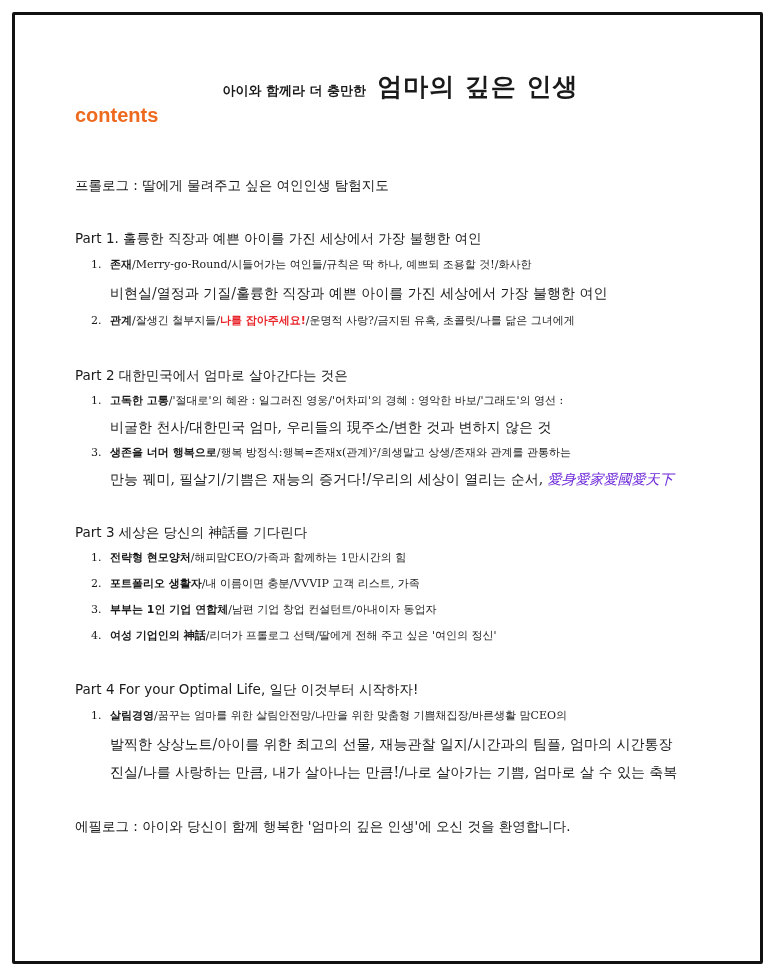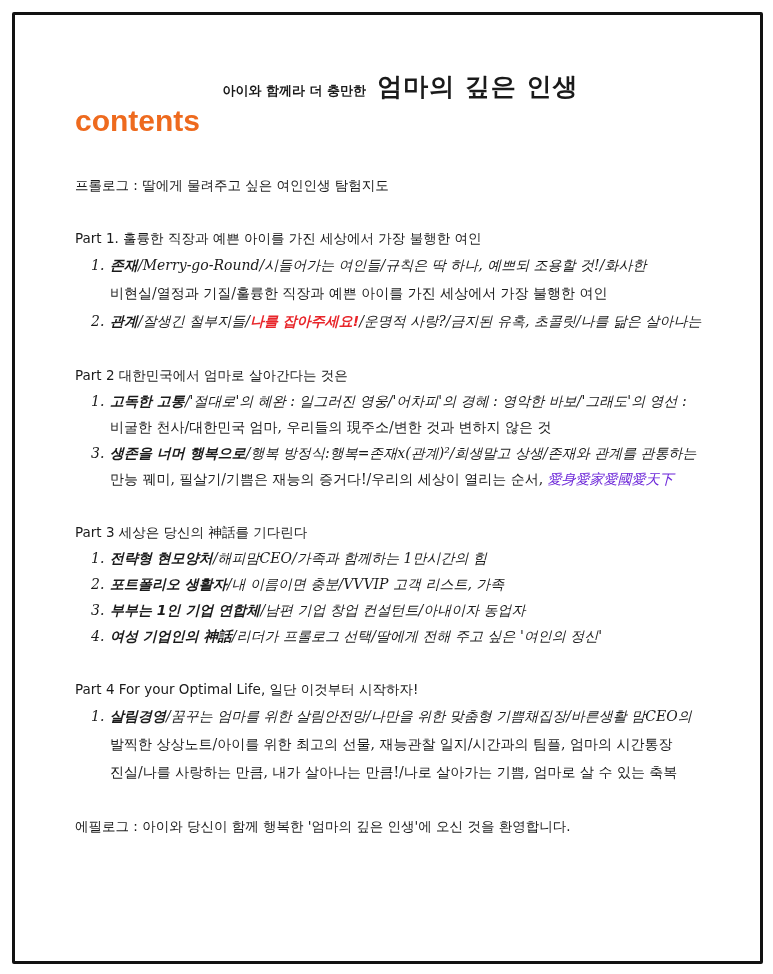--- a/index.html
+++ b/index.html
@@ -4,26 +4,26 @@
   <style>
     html, body { margin: 0; padding: 0; background: #ffffff; }
     body { width: 773px; height: 974px; position: relative; overflow: hidden;
            font-family: "DejaVu Sans", "Liberation Sans", sans-serif; color: #1a1a1a; }
     .frame { position: absolute; left: 12px; top: 12px; width: 745px; height: 946px;
              border: 3px solid #111; border-radius: 2px; box-sizing: content-box; }
     .title-row { position: absolute; top: 70px; left: 14px; width: 773px; text-align: center; white-space: nowrap; }
     .subtitle { font-size: 13px; font-weight: bold; vertical-align: baseline; margin-right: 6px; }
     .main-title { font-size: 25px; font-weight: bold; letter-spacing: 1px; vertical-align: baseline; }
     .contents-label { position: absolute; left: 75px; top: 104px; font-family: "Liberation Sans", sans-serif;
-                      font-size: 30px; font-weight: bold; color: #ee6a1e; }
+                      font-size: 20px; font-weight: bold; color: #ee6a1e; }
     .body-text { position: absolute; left: 75px; top: 172px; width: 630px; font-size: 13.5px; }
     .line { height: 26px; line-height: 26px; white-space: nowrap; }
     .gap { height: 27px; }
     .heading { padding-left: 0; }
-    .item { padding-left: 16px; font-family: "DejaVu Serif", serif; font-size: 14px; font-style: italic; }
+    .item { padding-left: 16px; font-family: "DejaVu Serif", serif; font-size: 11px; }
     .item .num { display: inline-block; width: 19px; }
     .cont { padding-left: 35px; font-family: "DejaVu Serif", serif; font-size: 14px; }
     .bold { font-weight: bold; font-family: "DejaVu Sans", sans-serif; }
     .red { color: #e8252a; font-weight: bold; font-family: "DejaVu Sans", sans-serif; }
     .hanja { font-family: "DejaVu Serif", serif; font-style: italic; color: #6d28d9; }
     .line.tall { height: 28px; line-height: 28px; }
   </style>
 </head>
 <body>
 
@@ -40,21 +40,21 @@
 
   <div class="line">프롤로그 : 딸에게 물려주고 싶은 여인인생 탐험지도</div>
   <div class="gap"></div>
 
   <div class="line heading">Part 1. 훌륭한 직장과 예쁜 아이를 가진 세상에서 가장 불행한 여인</div>
   <div class="line tall item">
     <span class="num">1.</span><span class="bold">존재</span><span>/Merry-go-Round/시들어가는 여인들/규칙은 딱 하나, 예쁘되 조용할 것!/화사한</span>
   </div>
   <div class="line tall cont">비현실/열정과 기질/훌륭한 직장과 예쁜 아이를 가진 세상에서 가장 불행한 여인</div>
   <div class="line tall item">
-    <span class="num">2.</span><span class="bold">관계</span><span>/잘생긴 철부지들/</span><span class="red">나를 잡아주세요!</span><span>/운명적 사랑?/금지된 유혹, 초콜릿/나를 닮은 살아나는</span>
+    <span class="num">2.</span><span class="bold">관계</span><span>/잘생긴 철부지들/</span><span class="red">나를 잡아주세요!</span><span>/운명적 사랑?/금지된 유혹, 초콜릿/나를 닮은 그녀에게</span>
   </div>
   <div class="gap"></div>
 
   <div class="line heading">Part 2 대한민국에서 엄마로 살아간다는 것은</div>
   <div class="line item">
     <span class="num">1.</span><span class="bold">고독한 고통</span><span>/'절대로'의 혜완 : 일그러진 영웅/'어차피'의 경혜 : 영악한 바보/'그래도'의 영선 :</span>
   </div>
   <div class="line cont">비굴한 천사/대한민국 엄마, 우리들의 現주소/변한 것과 변하지 않은 것</div>
   <div class="line item">
     <span class="num">3.</span><span class="bold">생존을 너머 행복으로</span><span>/행복 방정식:행복=존재x(관계)²/희생말고 상생/존재와 관계를 관통하는</span>

